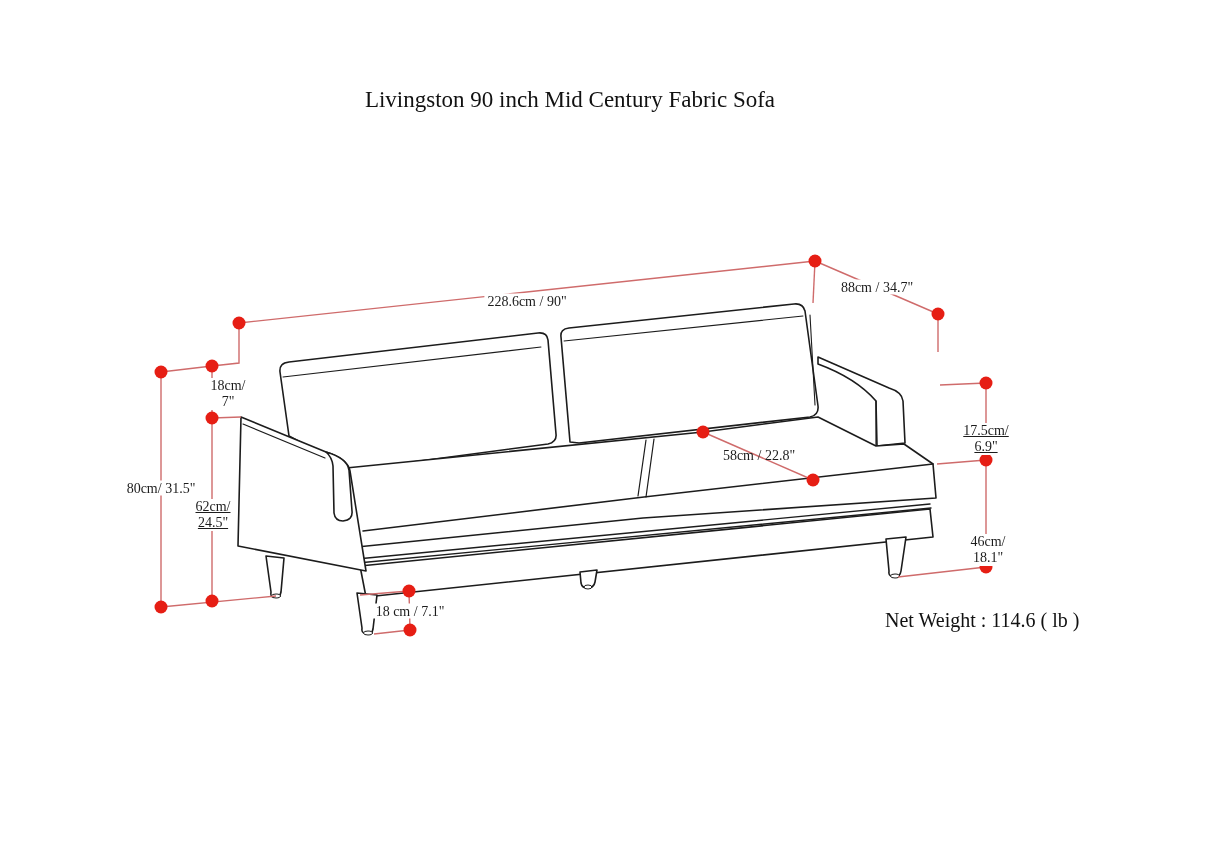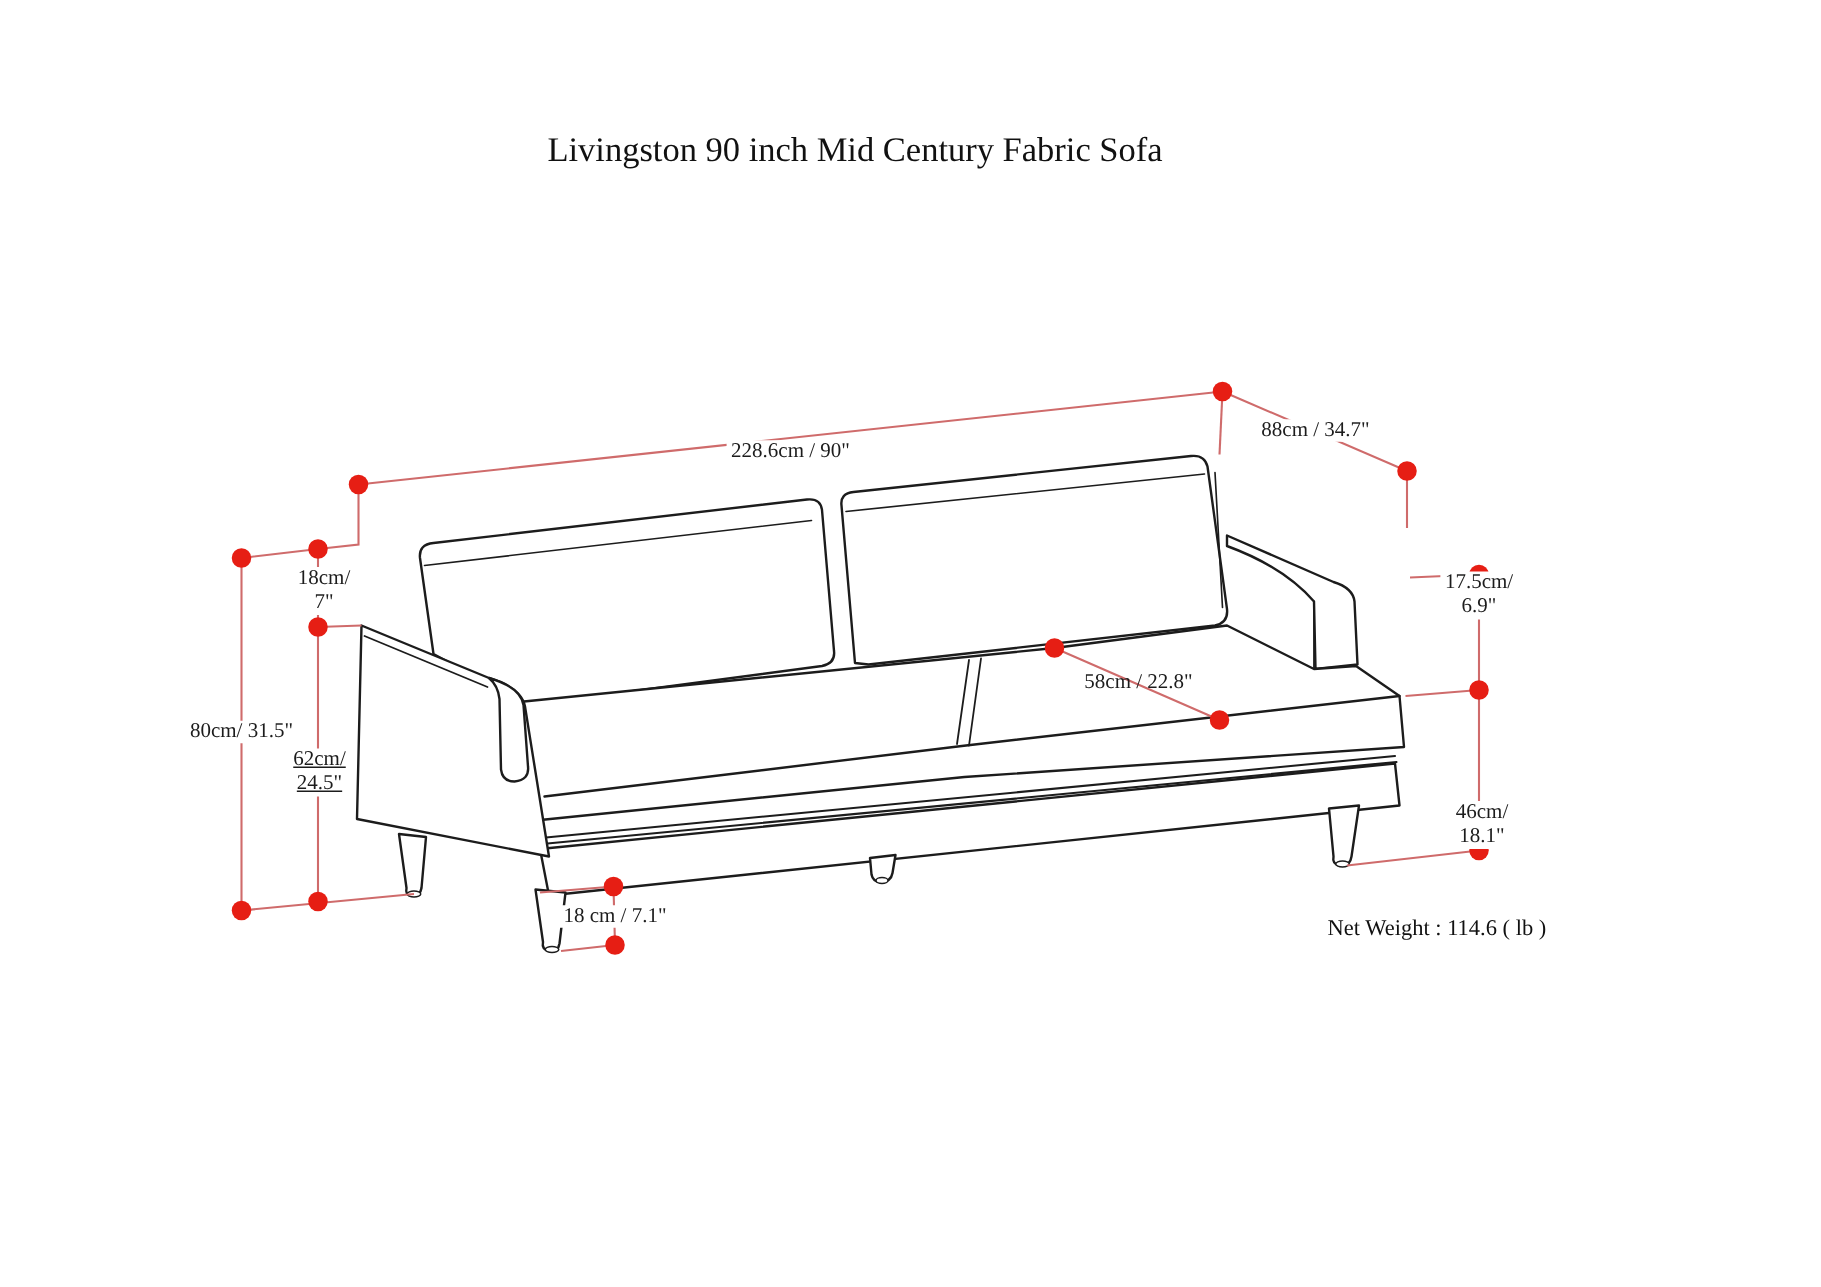--- a/index.html
+++ b/index.html
@@ -8,21 +8,21 @@
   #sheet{position:relative;width:1142px;height:858px;background:#fff;}
   #art{position:absolute;left:0;top:0;}
   .lbl{position:absolute;transform:translate(-50%,-50%);
        font-size:14px;line-height:15px;text-align:center;
        white-space:nowrap;color:#1c1c1c;}
   .lbl.bg{background:#ffffff;padding:0 3px;}
   .lbl.two{line-height:16px;}
   #title{position:absolute;left:570px;top:100px;transform:translate(-50%,-50%);
          font-size:23px;white-space:nowrap;color:#111;}
   #netweight{position:absolute;left:885px;top:620px;transform:translate(0,-50%);
-         font-size:15px;white-space:nowrap;color:#111;}
+         font-size:20px;white-space:nowrap;color:#111;}
 </style>
 </head>
 <body>
 
 <div id="sheet">
 
   <svg id="art" width="1214" height="858" viewBox="0 0 1214 858">
 
     <g fill="#ffffff" stroke-width="1.6" stroke-linejoin="round" stroke-linecap="round" stroke="#1c1c1c">
 
@@ -101,33 +101,33 @@
       <circle cx="410" cy="630" r="6.5"></circle>
     </g>
   </svg>
 
   <div id="title">Livingston 90 inch Mid Century Fabric Sofa</div>
 
   <div class="lbl bg" style="left:527px;top:301px;">228.6cm / 90"</div>
 
   <div class="lbl bg" style="left:877px;top:287px;">88cm / 34.7"</div>
 
-  <div class="lbl bg two" style="left:216px;top:394px;">
+  <div class="lbl bg two" style="left:228px;top:394px;">
     <div>18cm/</div>
     <div>7"</div>
   </div>
 
   <div class="lbl bg" style="left:161px;top:488px;">80cm/ 31.5"</div>
 
   <div class="lbl bg two" style="left:213px;top:515px;text-decoration:underline;">
     <div>62cm/</div>
     <div>24.5"</div>
   </div>
 
-  <div class="lbl bg two" style="left:986px;top:397px;">
+  <div class="lbl bg two" style="left:986px;top:439px;text-decoration:underline;">
     <div>17.5cm/</div>
     <div>6.9"</div>
   </div>
 
   <div class="lbl bg two" style="left:988px;top:514px;margin-top:36px;">
     <div>46cm/</div>
     <div>18.1"</div>
   </div>
 
   <div class="lbl" style="left:759px;top:455px;">58cm / 22.8"</div>

